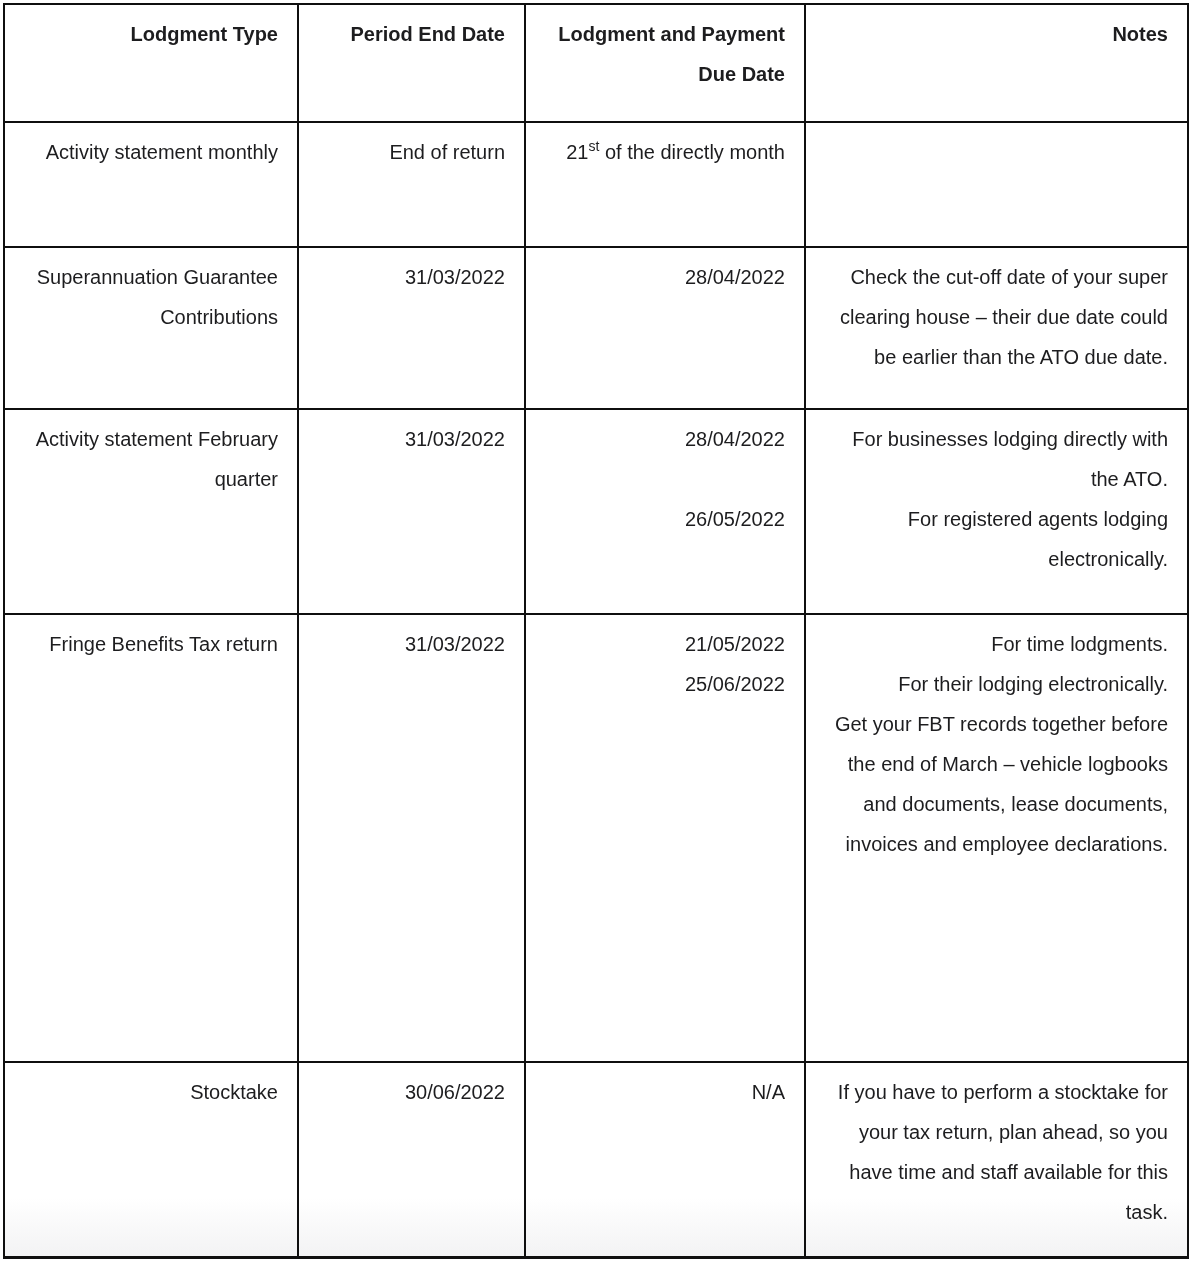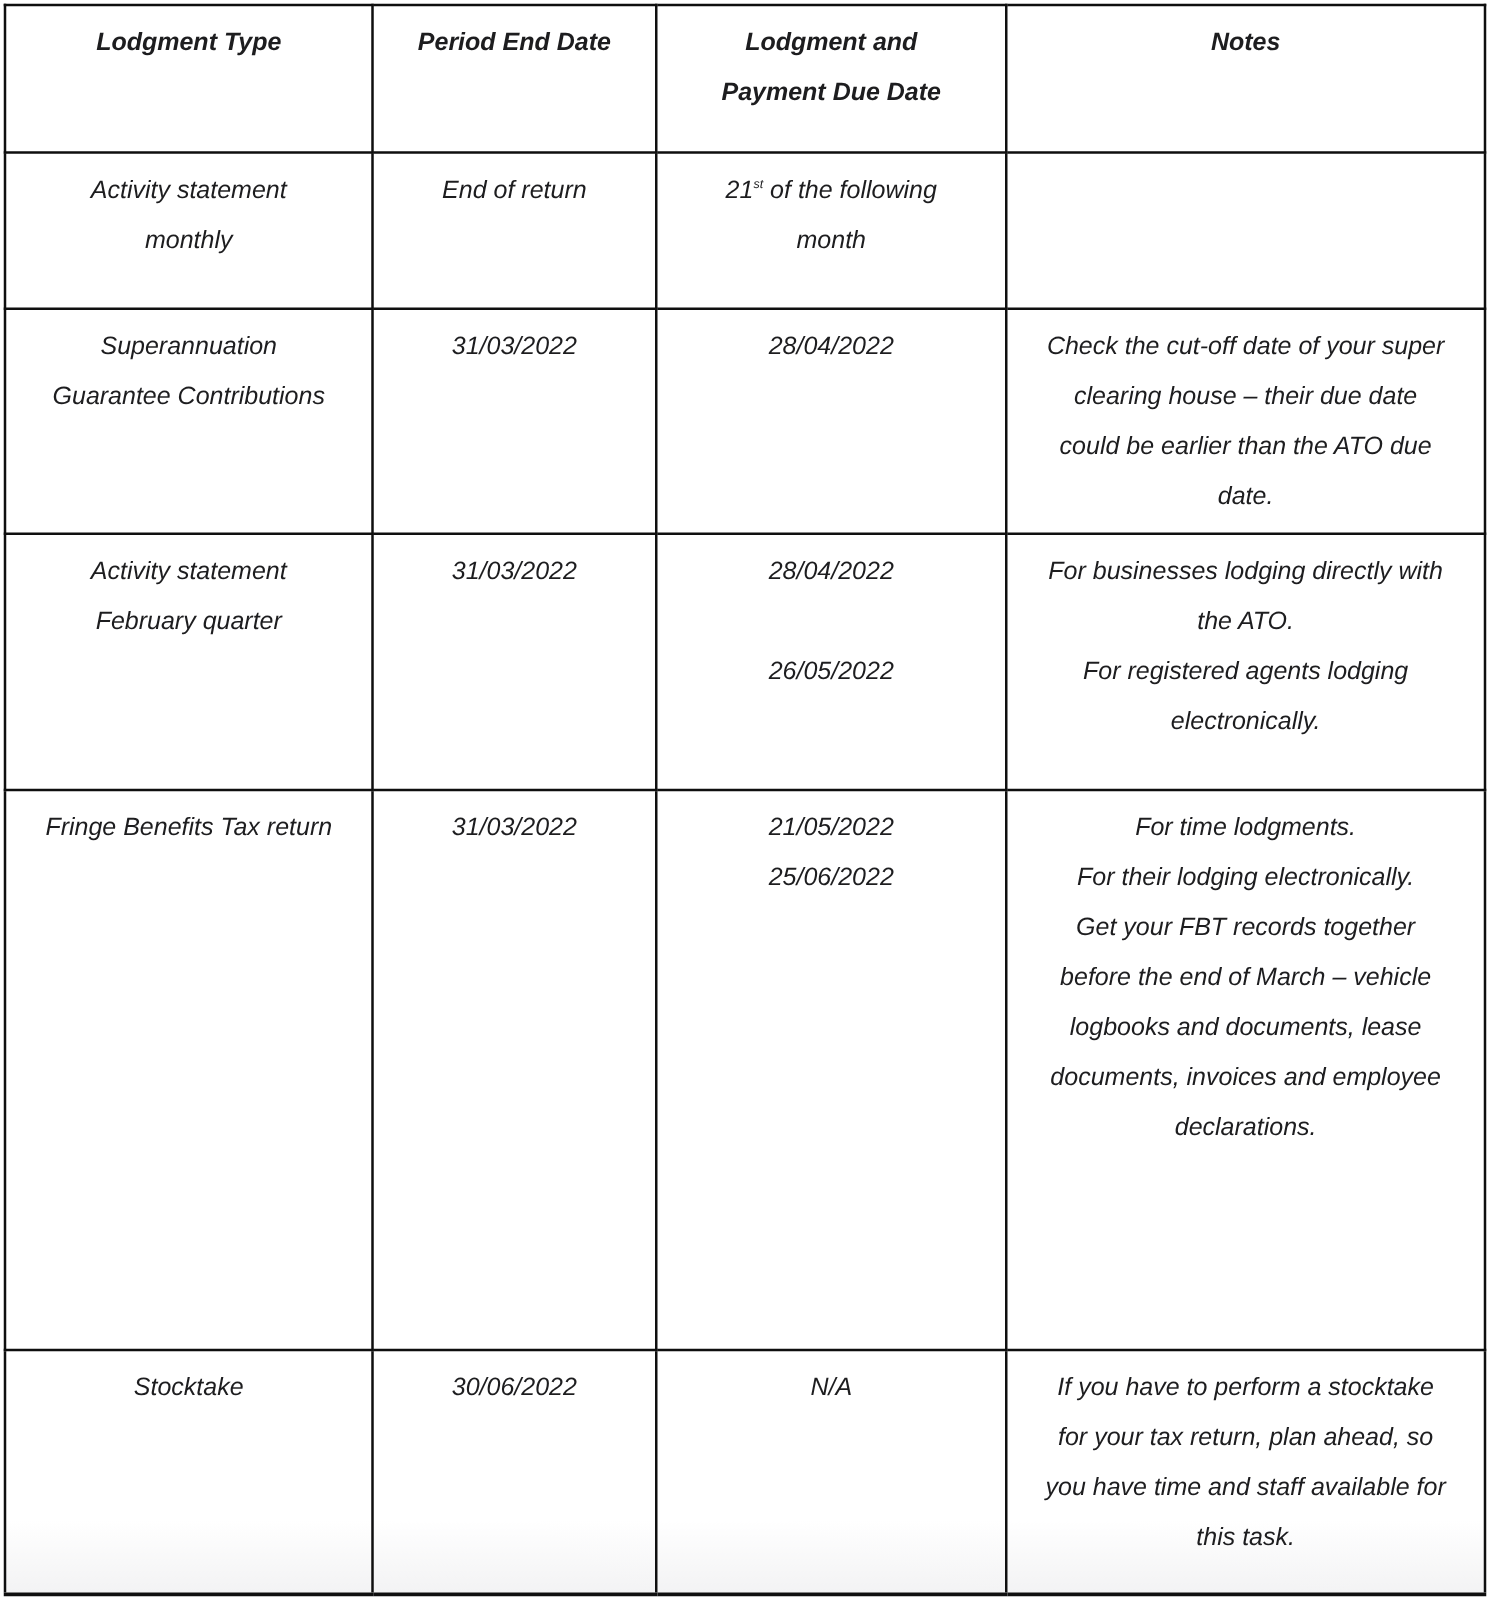--- a/index.html
+++ b/index.html
@@ -17,43 +17,42 @@
     table-layout: fixed;
     width: 1184px;
   }
   col.col-type   { width: 294px; }
   col.col-period { width: 227px; }
   col.col-due    { width: 280px; }
   col.col-notes  { width: 383px; }
   th, td {
     border: 2px solid #0f0f0f;
     vertical-align: top;
-    text-align: center;
-    padding: 9px 30px;
+    text-align: right;
+    padding: 9px 19px;
     font-size: 20px;
     line-height: 40px;
     font-weight: 400;
     overflow: hidden;
-    font-style: italic;
   }
   th { font-weight: 700; }
   tr.row-header th { height: 118px; }
   tr.row-0 td { height: 125px; }
   tr.row-1 td { height: 162px; }
   tr.row-2 td { height: 205px; }
   tr.row-3 td { height: 448px; }
   tr.row-4 td { height: 195px; }
   tr.row-4 td {
     border-bottom-width: 3px;
     background: linear-gradient(180deg, #ffffff 70%, #f3f3f4 100%);
   }
   p { margin: 0; }
   p.empty-line { min-height: 40px; }
   sup.ordinal {
-    font-size: 10px;
+    font-size: 14px;
     line-height: 0;
     vertical-align: super;
   }
 </style>
 </head>
 <body>
 
 <table class="lodgment-table">
   <colgroup>
     <col class="col-type">
@@ -67,21 +66,21 @@
       <th>Period End Date</th>
       <th>Lodgment and Payment Due Date</th>
       <th>Notes</th>
     </tr>
   </thead>
   <tbody>
     <tr class="row-0">
       <td>Activity statement monthly</td>
       <td>End of return</td>
       <td>
-        <p><span>21</span><sup class="ordinal">st</sup><span> of the following month</span></p>
+        <p><span>21</span><sup class="ordinal">st</sup><span> of the directly month</span></p>
       </td>
       <td></td>
     </tr>
     <tr class="row-1">
       <td>Superannuation Guarantee Contributions</td>
       <td>31/03/2022</td>
       <td>
           <p>28/04/2022</p>
         </td>
       <td>

